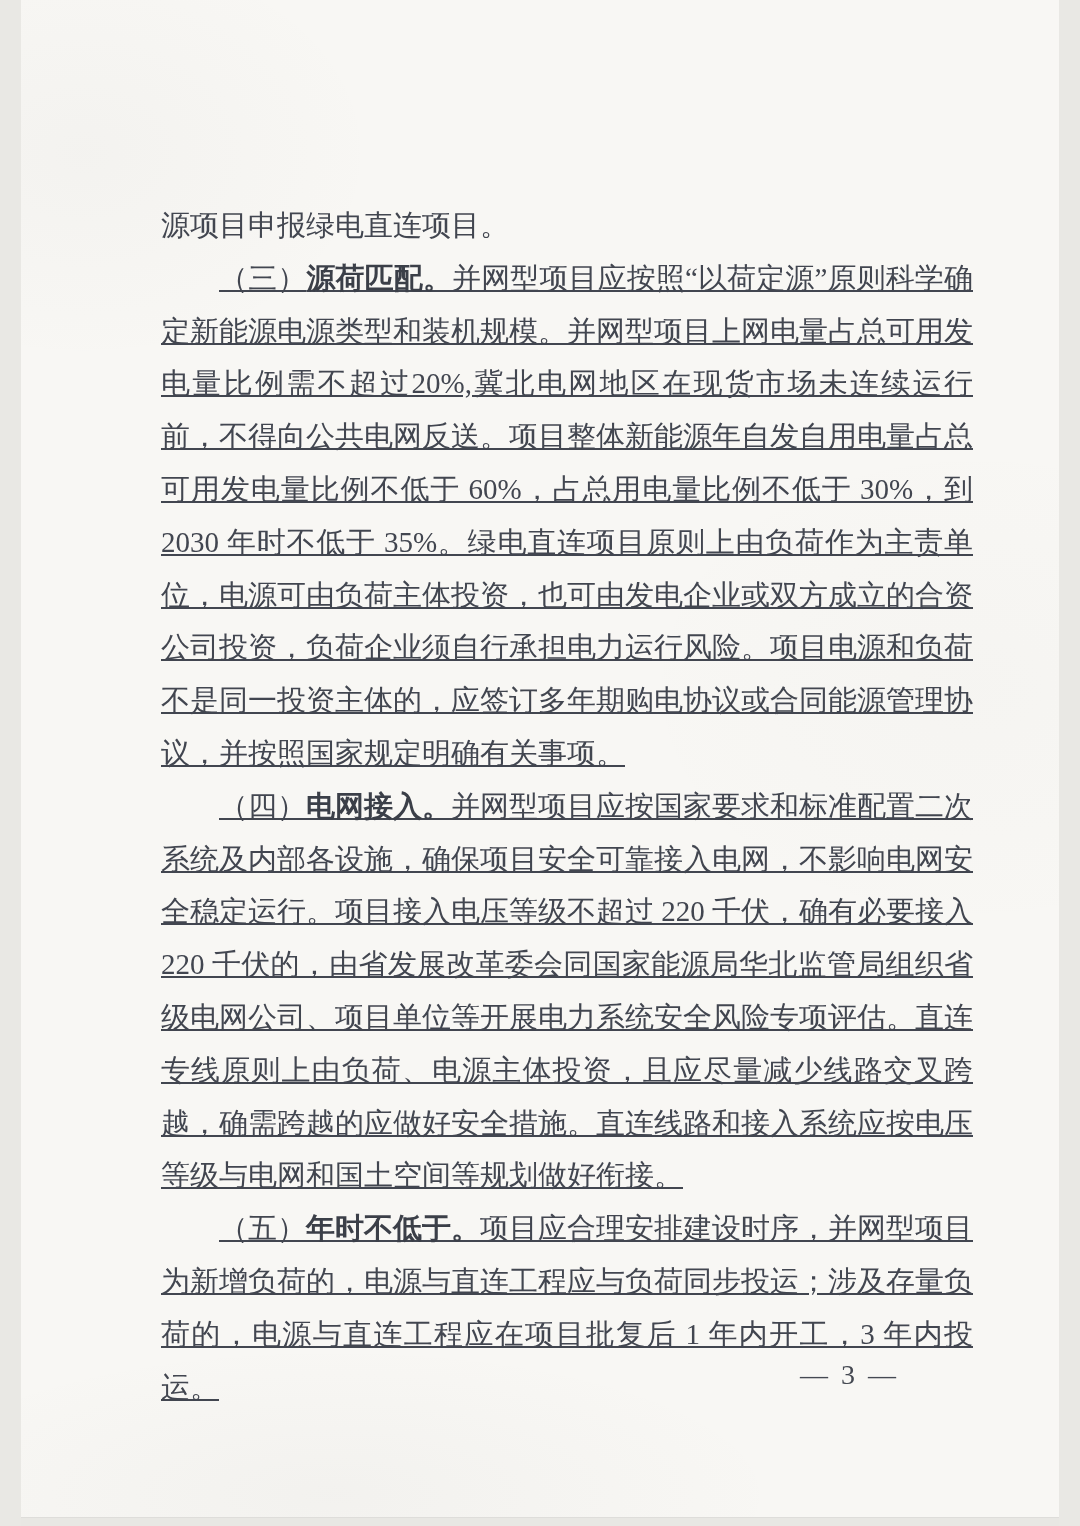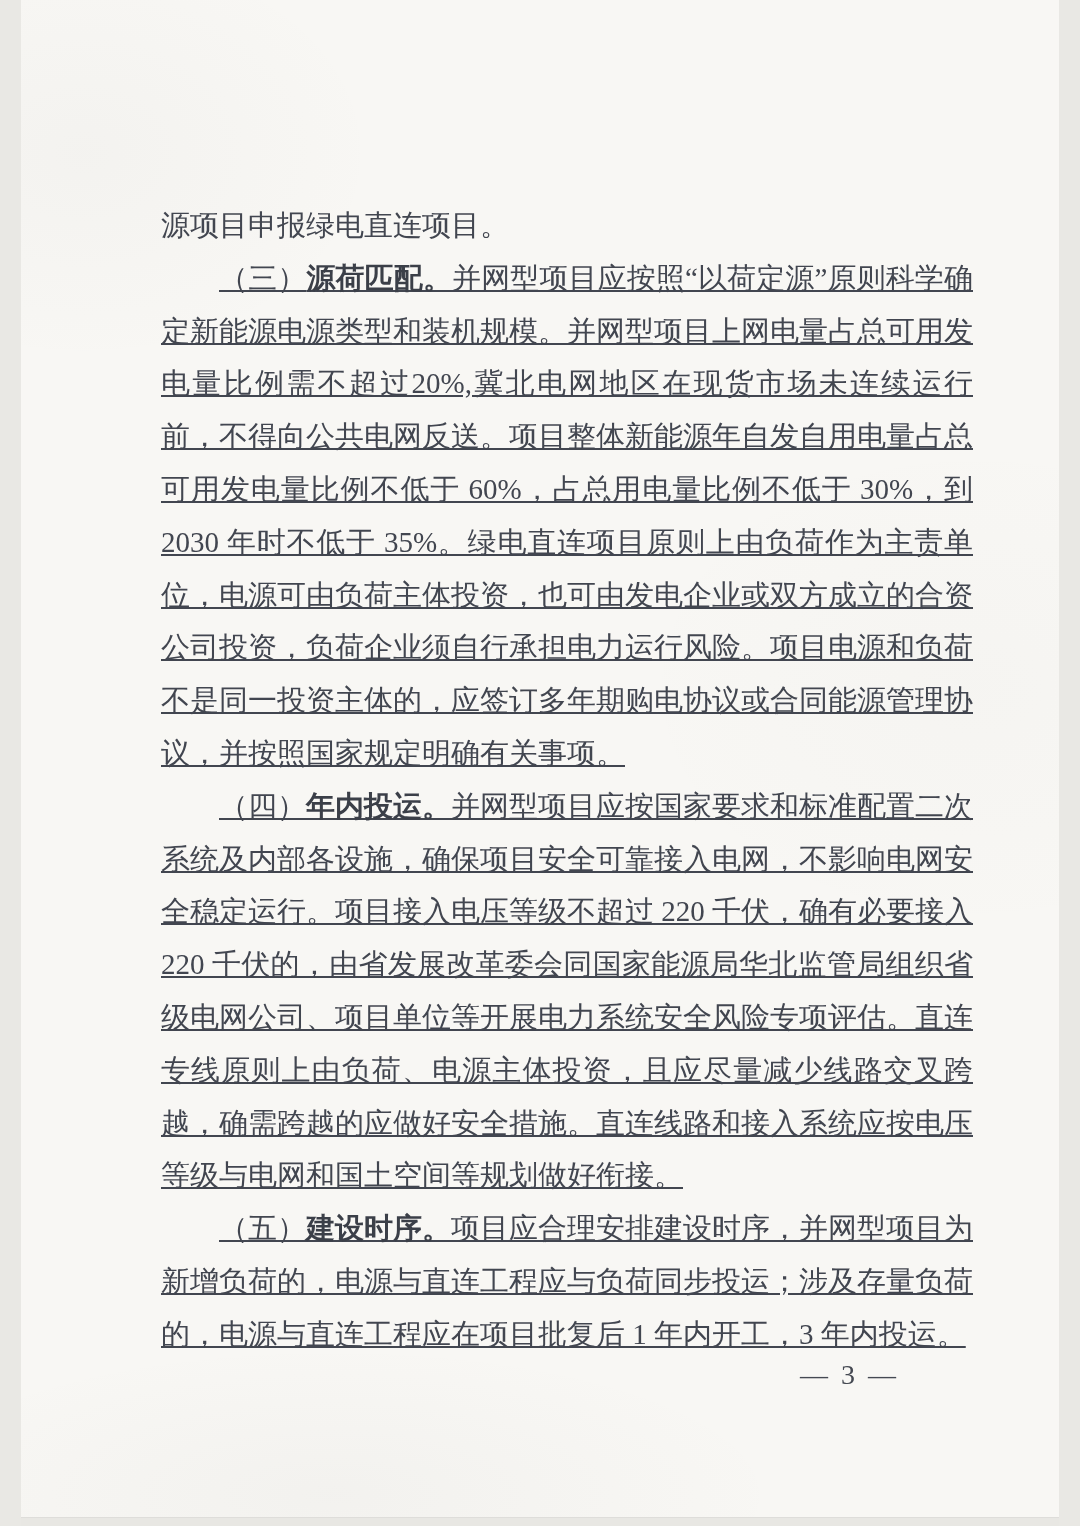--- a/index.html
+++ b/index.html
@@ -67,23 +67,23 @@
 <body>
 
 <div class="page">
 
   <div class="content">
 
     <p><span>源项目申报绿电直连项目。</span></p>
 
     <p class="para-indent"><span>（三）</span><span class="section-heading">源荷匹配。</span><span>并网型项目应按照“以荷定源”原则科学确定新能源电源类型和装机规模。并网型项目上网电量占总可用发电量比例需不超过20%,冀北电网地区在现货市场未连续运行前，不得向公共电网反送。项目整体新能源年自发自用电量占总可用发电量比例不低于 60%，占总用电量比例不低于 30%，到 2030 年时不低于 35%。绿电直连项目原则上由负荷作为主责单位，电源可由负荷主体投资，也可由发电企业或双方成立的合资公司投资，负荷企业须自行承担电力运行风险。项目电源和负荷不是同一投资主体的，应签订多年期购电协议或合同能源管理协议，并按照国家规定明确有关事项。</span></p>
 
-    <p class="para-indent"><span>（四）</span><span class="section-heading">年内投运。</span><span>并网型项目应按国家要求和标准配置二次系统及内部各设施，确保项目安全可靠接入电网，不影响电网安全稳定运行。项目接入电压等级不超过 220 千伏，确有必要接入 220 千伏的，由省发展改革委会同国家能源局华北监管局组织省级电网公司、项目单位等开展电力系统安全风险专项评估。直连专线原则上由负荷、电源主体投资，且应尽量减少线路交叉跨越，确需跨越的应做好安全措施。直连线路和接入系统应按电压等级与电网和国土空间等规划做好衔接。</span></p>
+    <p class="para-indent"><span>（四）</span><span class="section-heading">电网接入。</span><span>并网型项目应按国家要求和标准配置二次系统及内部各设施，确保项目安全可靠接入电网，不影响电网安全稳定运行。项目接入电压等级不超过 220 千伏，确有必要接入 220 千伏的，由省发展改革委会同国家能源局华北监管局组织省级电网公司、项目单位等开展电力系统安全风险专项评估。直连专线原则上由负荷、电源主体投资，且应尽量减少线路交叉跨越，确需跨越的应做好安全措施。直连线路和接入系统应按电压等级与电网和国土空间等规划做好衔接。</span></p>
 
-    <p class="para-indent"><span>（五）</span><span class="section-heading">建设时序。</span><span>项目应合理安排建设时序，并网型项目为新增负荷的，电源与直连工程应与负荷同步投运；涉及存量负荷的，电源与直连工程应在项目批复后 1 年内开工，3 年内投运。</span></p>
+    <p class="para-indent"><span>（五）</span><span class="section-heading">年时不低于。</span><span>项目应合理安排建设时序，并网型项目为新增负荷的，电源与直连工程应与负荷同步投运；涉及存量负荷的，电源与直连工程应在项目批复后 1 年内开工，3 年内投运。</span></p>
 
   </div>
 
   <div class="page-number">— 3 —</div>
 
   <div class="scan-bottom-edge"></div>
 
 </div>
 
 </body></html>

